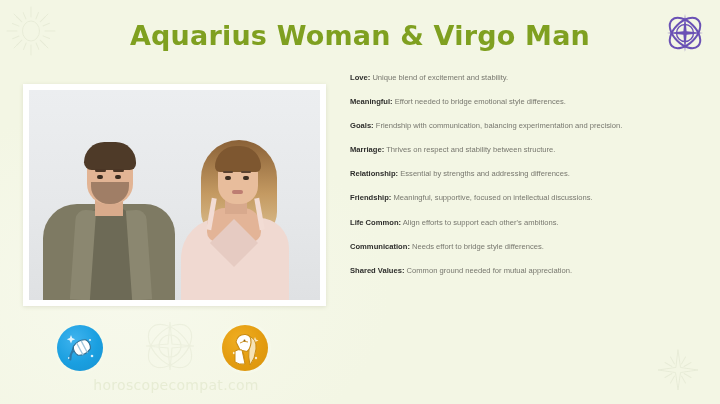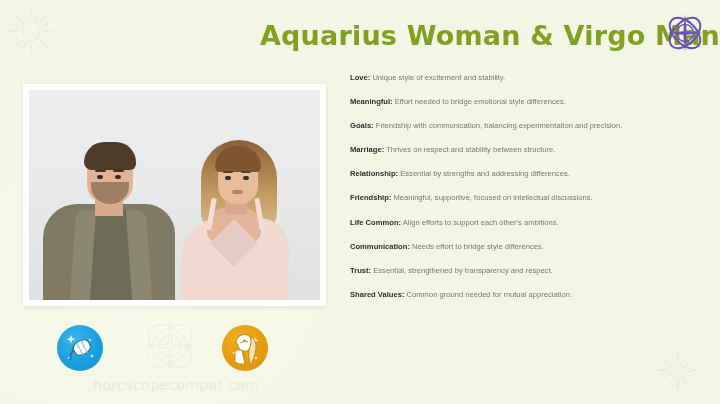--- a/index.html
+++ b/index.html
@@ -32,21 +32,21 @@
   .wm-sun { left: 6px; top: 6px; }
   .wm-spark { left: 654px; top: 346px; }
   .wm-logo-faint { left: 136px; top: 314px; opacity: .38; }
 
   
   .title {
     position: absolute;
     left: 0;
     top: 20px;
     width: 720px;
-    text-align: right;
+    text-align: center;
     font-size: 27px;
     font-weight: 700;
     letter-spacing: .2px;
     color: #7fa020;
     font-family: "DejaVu Sans", sans-serif;
   }
 
   
   .brand-logo {
     position: absolute;
@@ -332,21 +332,21 @@
       <div class="person w-brow-r"></div>
       <div class="person w-eye-l"></div>
       <div class="person w-eye-r"></div>
       <div class="person w-lip"></div>
     </div>
   </div>
 
   <div class="traits">
     <div class="trait-row">
       <span class="trait-label">Love:</span>
-      <span class="trait-desc">Unique style of excitement and stability.</span>
+      <span class="trait-desc">Unique blend of excitement and stability.</span>
     </div>
     <div class="trait-row">
       <span class="trait-label">Meaningful:</span>
       <span class="trait-desc">Effort needed to bridge emotional style differences.</span>
     </div>
     <div class="trait-row">
       <span class="trait-label">Goals:</span>
       <span class="trait-desc">Friendship with communication, balancing experimentation and precision.</span>
     </div>
     <div class="trait-row">
@@ -361,24 +361,20 @@
       <span class="trait-label">Friendship:</span>
       <span class="trait-desc">Meaningful, supportive, focused on intellectual discussions.</span>
     </div>
     <div class="trait-row">
       <span class="trait-label">Life Common:</span>
       <span class="trait-desc">Align efforts to support each other's ambitions.</span>
     </div>
     <div class="trait-row">
       <span class="trait-label">Communication:</span>
       <span class="trait-desc">Needs effort to bridge style differences.</span>
-    </div>
-    <div class="trait-row">
-      <span class="trait-label">Trust:</span>
-      <span class="trait-desc">Essential, strengthened by transparency and respect.</span>
     </div>
     <div class="trait-row">
       <span class="trait-label">Shared Values:</span>
       <span class="trait-desc">Common ground needed for mutual appreciation.</span>
     </div>
   </div>
 
   <div class="badge badge-aqua">
     <svg width="46" height="46" viewBox="0 0 46 46">
       <g fill="#ffffff" opacity=".85">

